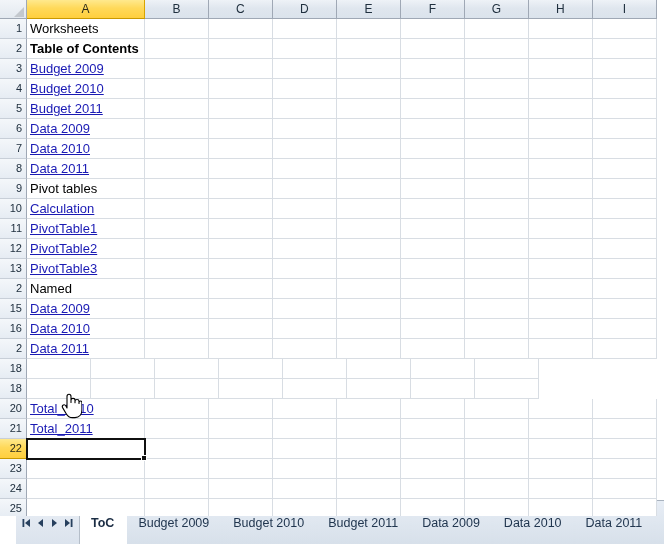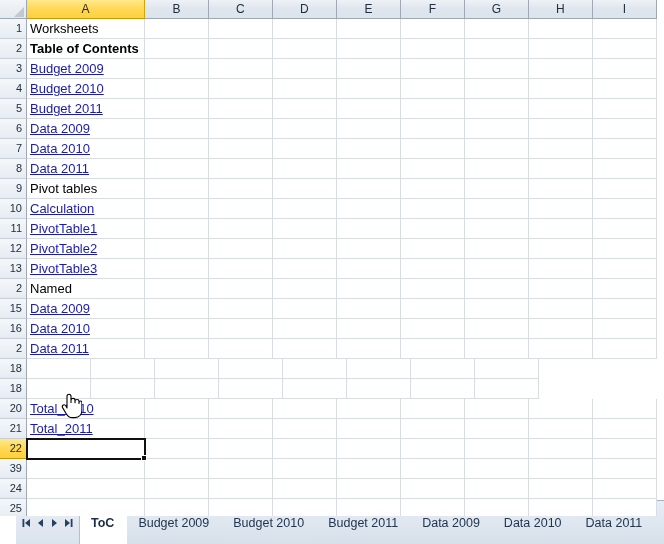--- a/index.html
+++ b/index.html
@@ -262,21 +262,21 @@
         <div class="row-head">13</div>
         <div class="row-head">2</div>
         <div class="row-head">15</div>
         <div class="row-head">16</div>
         <div class="row-head">2</div>
         <div class="row-head">18</div>
         <div class="row-head">18</div>
         <div class="row-head">20</div>
         <div class="row-head">21</div>
         <div class="row-head selected">22</div>
-        <div class="row-head">39</div>
+        <div class="row-head">23</div>
         <div class="row-head">24</div>
         <div class="row-head">25</div>
       </div>
 
     <div class="cells" id="cells-body">
         <div class="grid-row">
           <div class="cell a"><span>Worksheets</span></div>
           <div class="cell b"></div>
           <div class="cell c"></div>
           <div class="cell d"></div>

